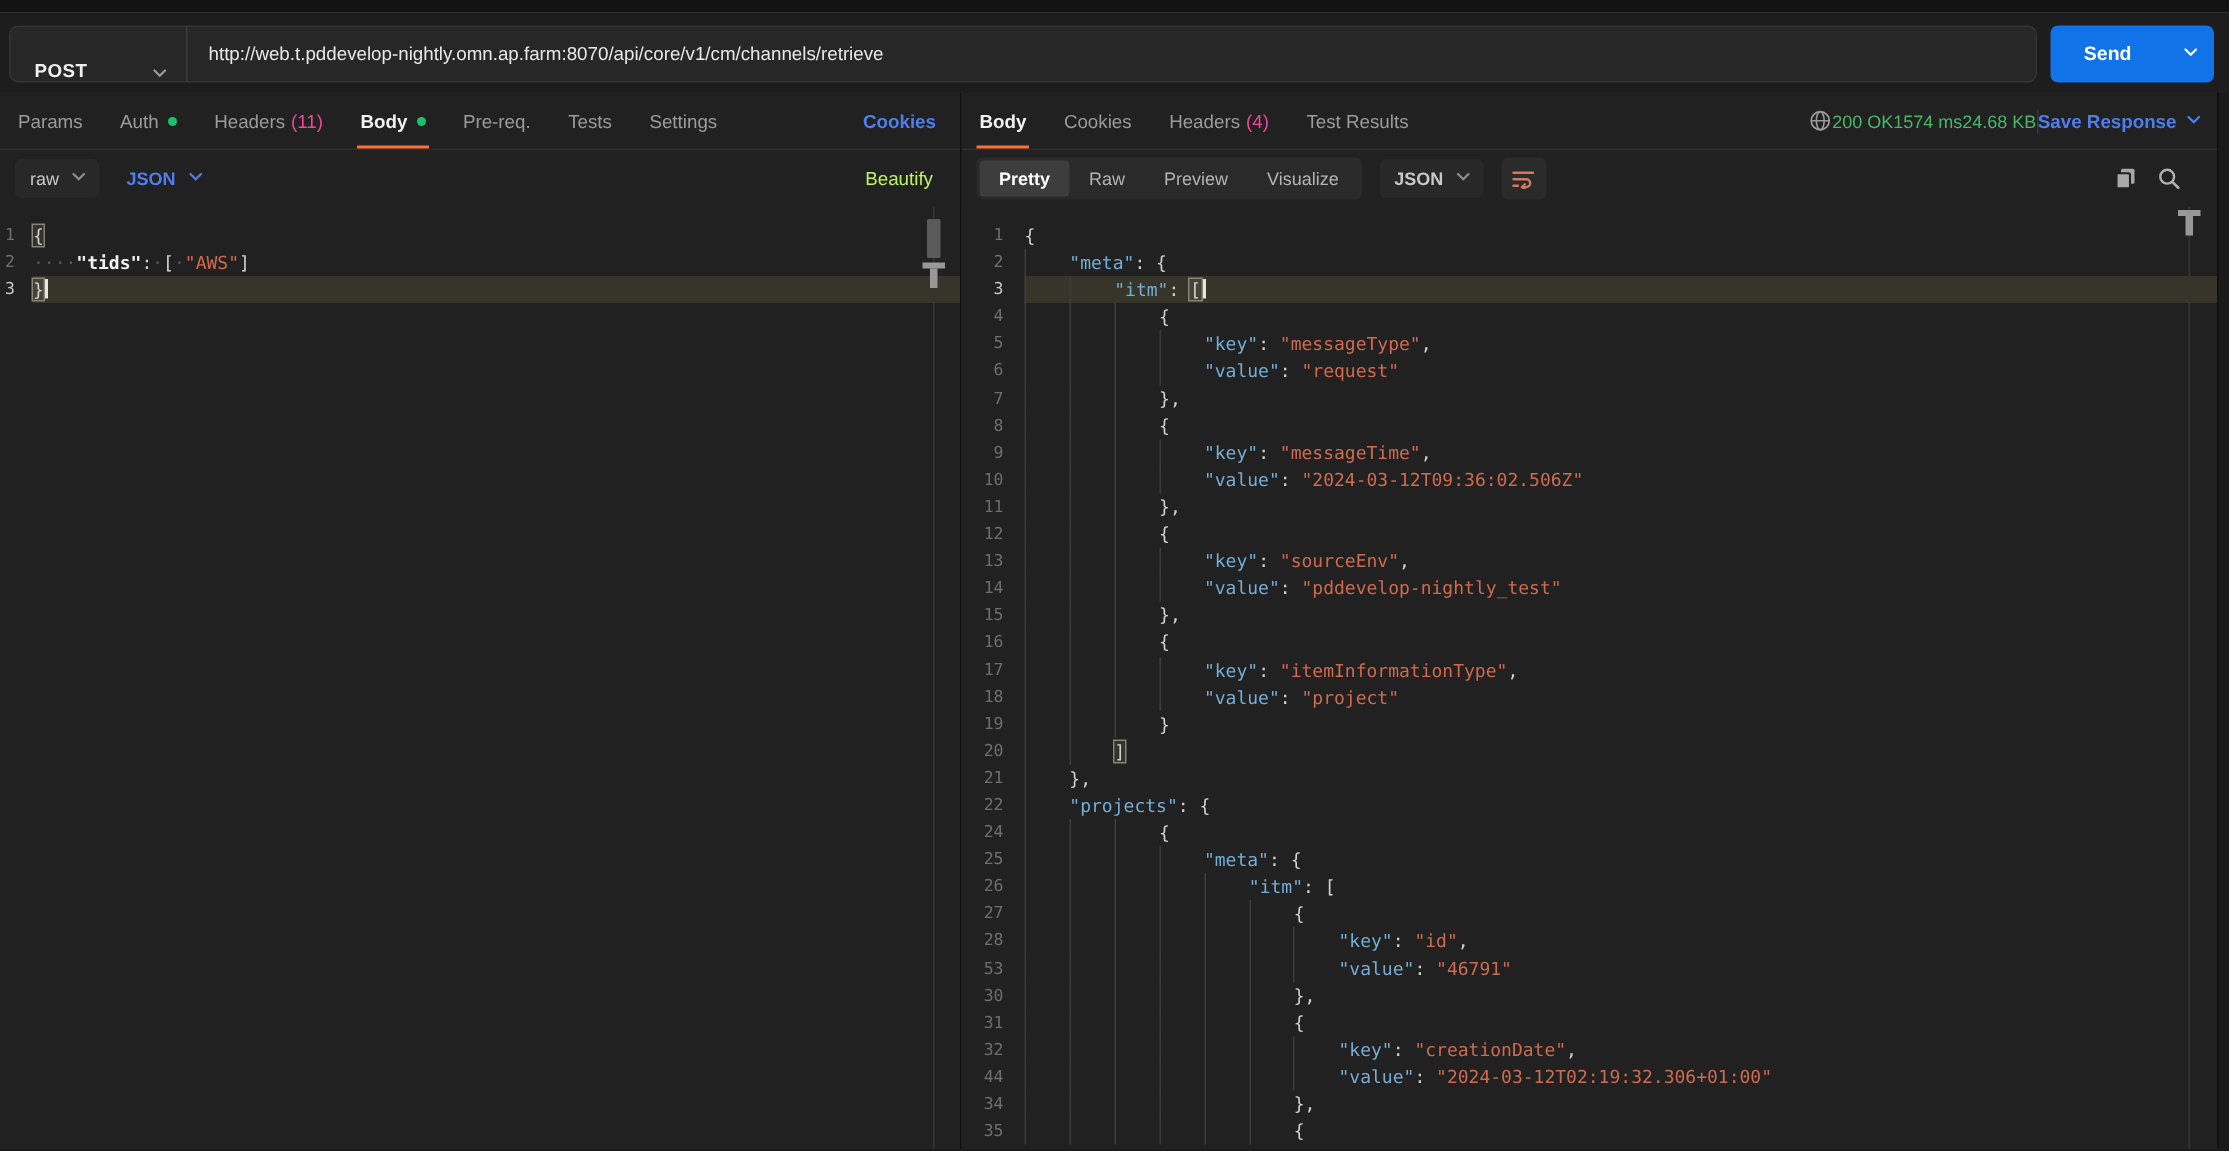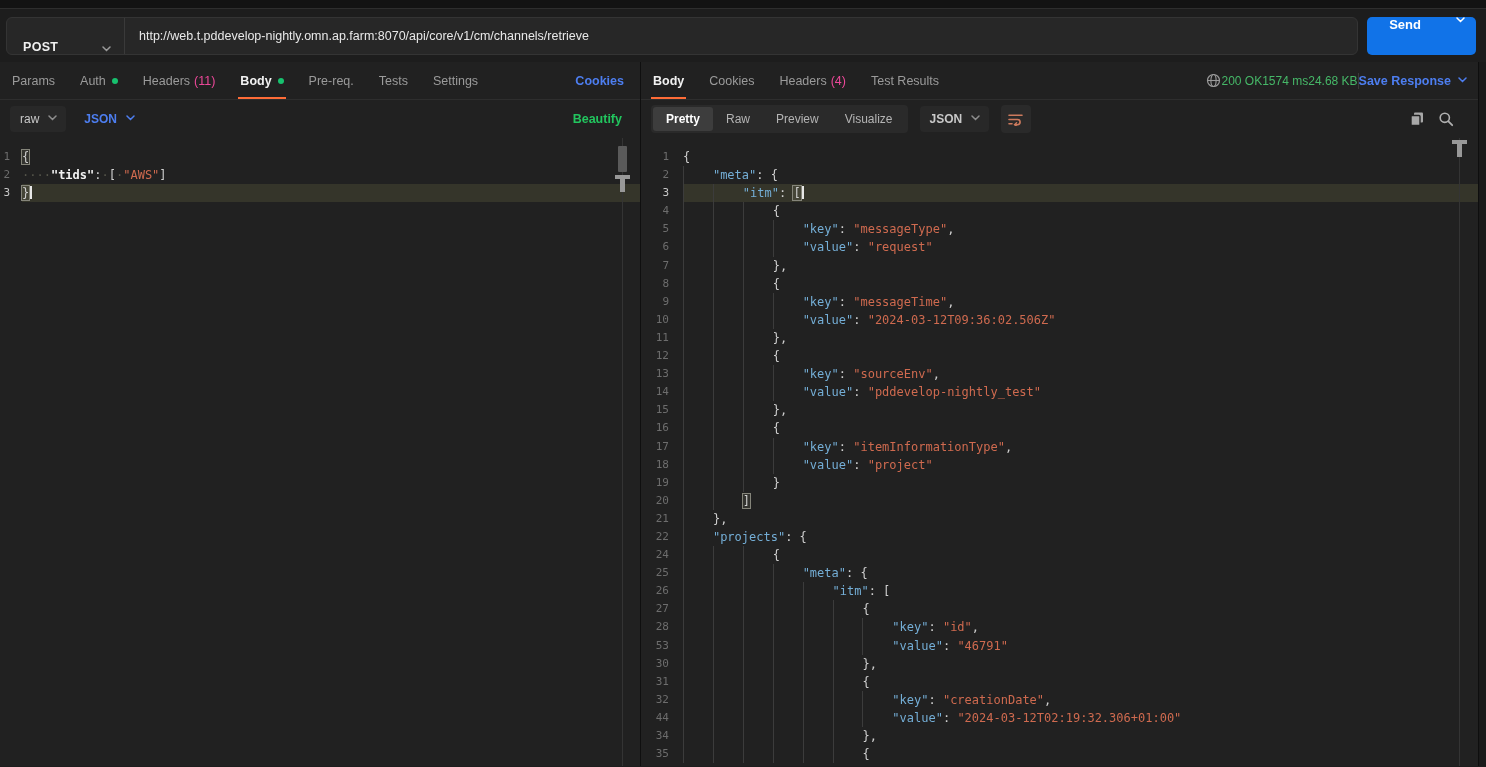--- a/index.html
+++ b/index.html
@@ -9,21 +9,21 @@
 
   
   .topstrip { height:9px; background:#131313; border-bottom:1px solid #2e2e2e; }
 
   
   .urlrow { height:53px; display:flex; align-items:center; padding:0 10px 0 6px; background:#1d1d1d; gap:9px; }
   .url-group { flex:1; height:38px; display:flex; align-items:center; background:#272727; border:1px solid #343434; border-radius:6px; overflow:hidden; }
   .method { width:118px; height:100%; display:flex; align-items:flex-end; justify-content:space-between; padding:0 14px 0 16px; cursor:pointer; border-right:1px solid #3a3a3a; }
   .method .mlabel { font-weight:bold; color:#f0f0f0; font-size:12.5px; letter-spacing:.3px; }
   .url-input { flex:1; height:100%; background:transparent; border:none; outline:none; color:#e8e8e8; font-size:12.5px; padding:0 14px; font-family:"Liberation Sans", sans-serif; }
-  .send-btn { height:38px; display:flex; align-items:flex-start; background:#1173e8; border-radius:5px; overflow:hidden; cursor:pointer; }
+  .send-btn { height:38px; display:flex; align-items:center; background:#1173e8; border-radius:5px; overflow:hidden; cursor:pointer; }
   .send-main { display:flex; align-items:center; padding:0 22px; color:#fff; font-weight:bold; font-size:13px; }
   .send-sep { width:1px; background:rgba(0,0,0,.28); }
   .send-caret { width:32px; display:flex; align-items:center; justify-content:center; color:#fff; }
 
   
   .chev { width:8px; height:8px; display:inline-block; flex:none; }
   .chev svg { display:block; }
 
   
   .main { display:flex; height:704px; }
@@ -37,21 +37,21 @@
   .tab { display:flex; align-items:center; padding:0 2px; margin-right:21px; color:#9b9b9b; cursor:pointer; white-space:nowrap; border-bottom:2px solid transparent; padding-top:2px; }
   .tab.active { color:#f2f2f2; font-weight:bold; border-bottom-color:#ff6c37; }
   .tab .count { color:#ec4899; margin-left:4px; }
   .dot { width:6px; height:6px; border-radius:50%; background:#17c16e; margin-left:6px; }
   .cookies-link { margin-left:auto; margin-right:16px; display:flex; align-items:center; color:#4d7ef0; font-weight:bold; cursor:pointer; }
 
   
   .toolrow { height:38px; display:flex; align-items:center; padding:0 10px; gap:18px; }
   .pill { display:flex; align-items:center; gap:9px; background:#282828; border-radius:4px; padding:6px 10px; color:#c8c8c8; font-size:12px; cursor:pointer; }
   .lang-req { display:flex; align-items:center; gap:9px; color:#4d7ef0; font-weight:bold; font-size:12px; cursor:pointer; }
-  .beautify { margin-left:auto; margin-right:8px; color:#22c55e; font-weight:bold; cursor:pointer; }
+  .beautify { margin-left:auto; margin-right:8px; color:#bef264; font-weight:normal; cursor:pointer; }
 
   
   .resmeta { margin-left:auto; display:flex; align-items:center; margin-right:12px; }
   .g-text { color:#46b868; font-size:12px; white-space:nowrap; }
   .meta-div { width:1px; height:16px; background:#3a3a3a; }
   .save-resp { display:flex; align-items:center; gap:7px; color:#4d7ef0; font-weight:bold; cursor:pointer; white-space:nowrap; }
 
   
   .seg { display:flex; align-items:center; background:#2a2a2a; border-radius:4px; padding:2px; height:28px; }
   .seg .view { padding:5px 13px; color:#b4b4b4; border-radius:3px; cursor:pointer; font-size:12px; }

